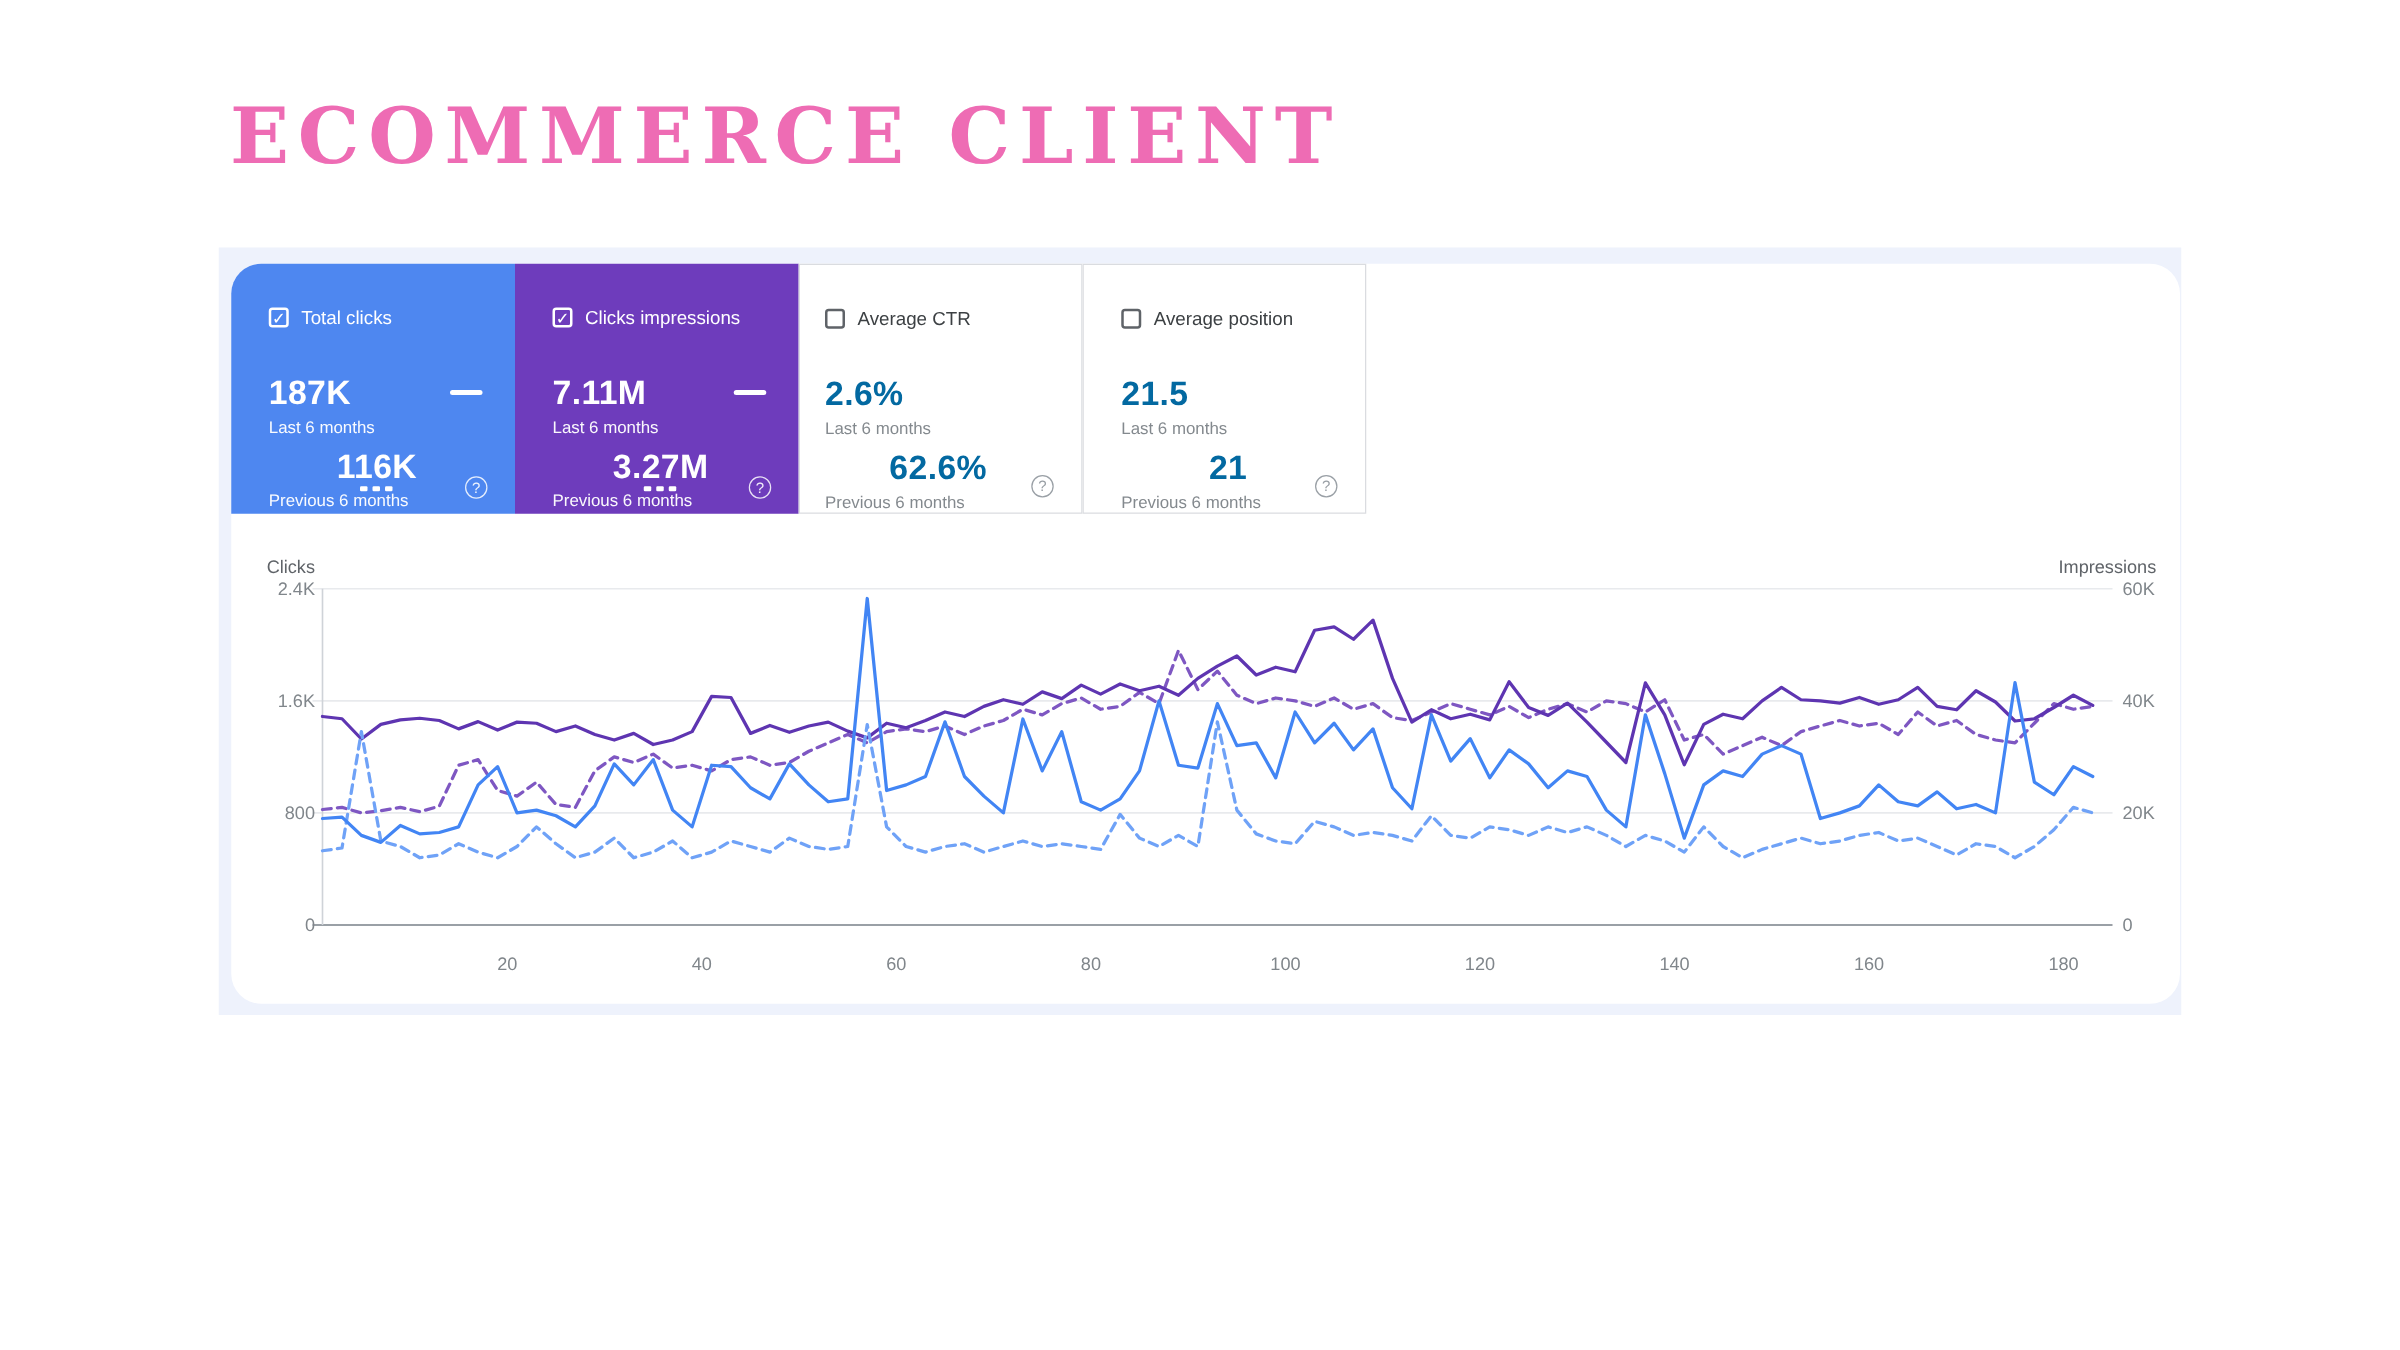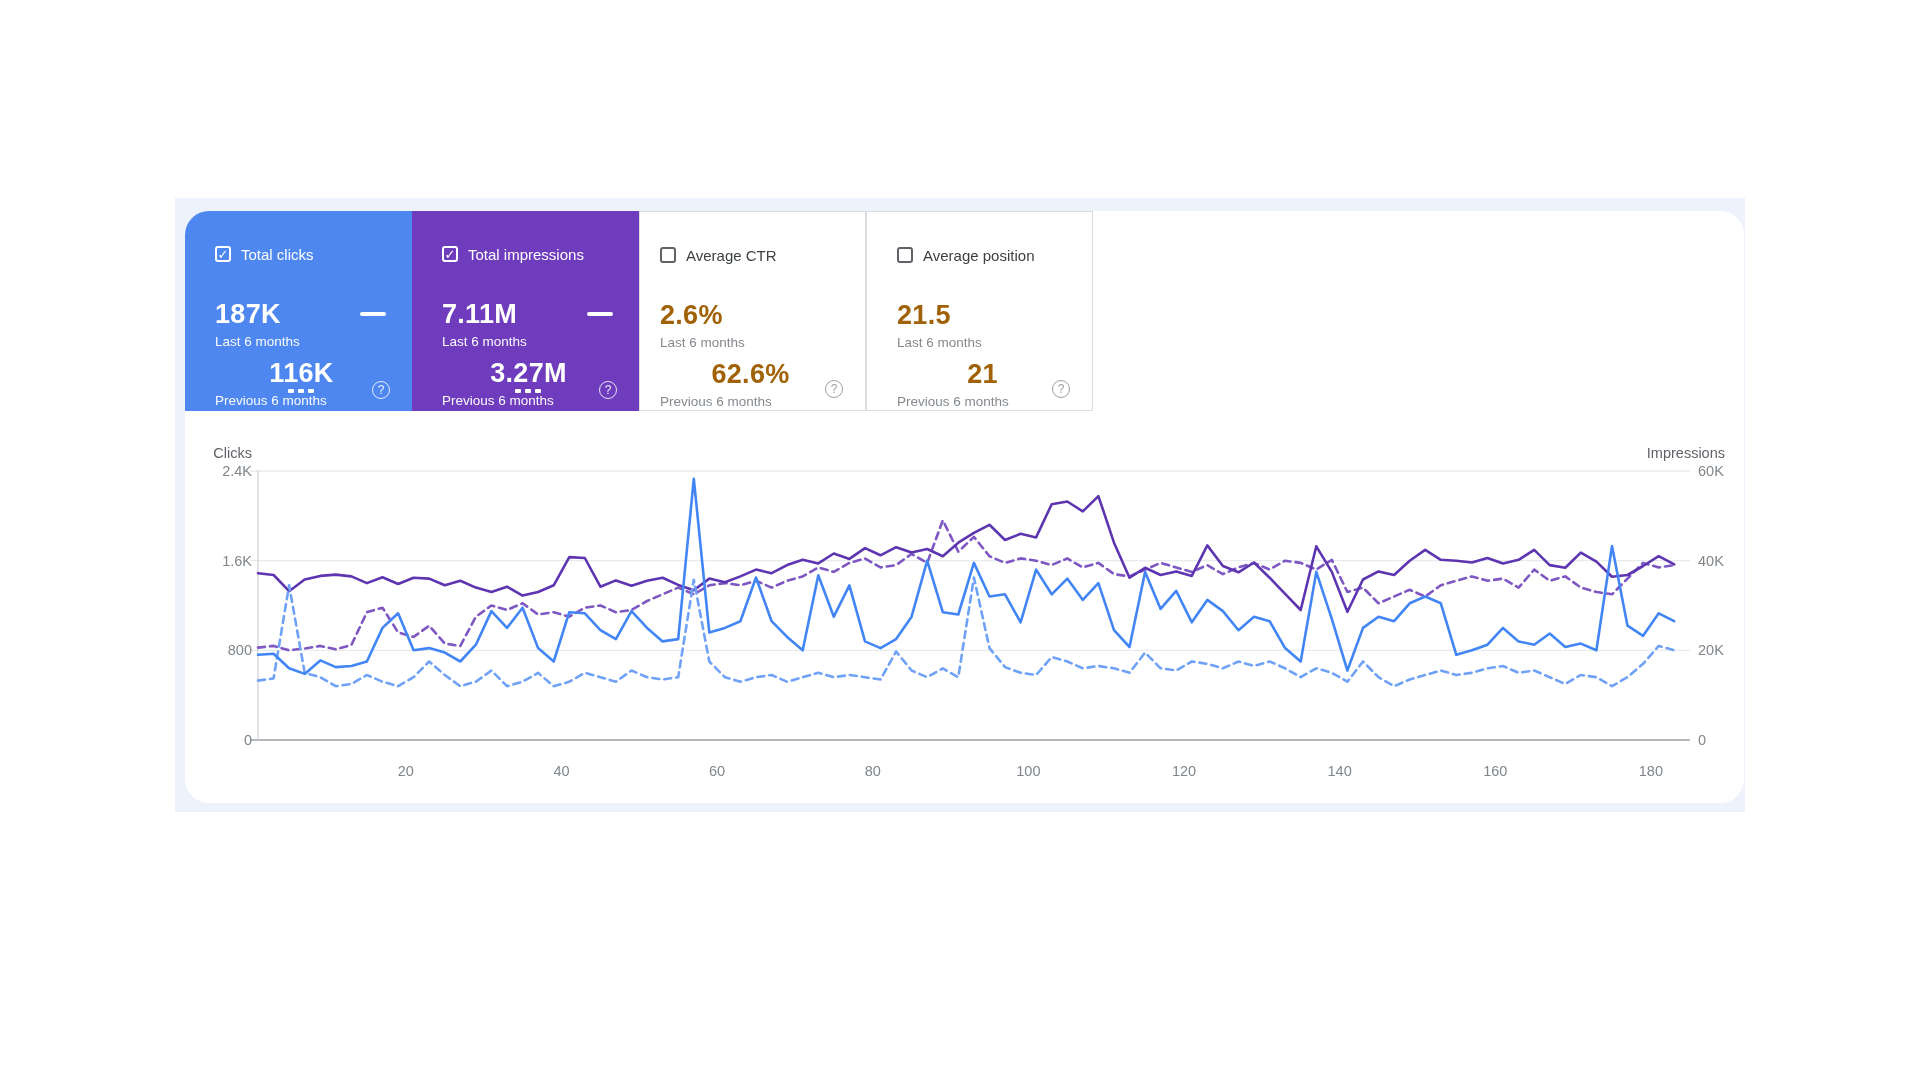--- a/index.html
+++ b/index.html
@@ -19,40 +19,41 @@
   .tile.plain.t3{left:454px;padding-left:20px;}
   .tile.plain.t4{left:681px;}
   .cb-row{display:flex;align-items:center;gap:10px;height:18px;}
   .cbox{width:16px;height:16px;border:2px solid #fff;border-radius:3px;display:flex;align-items:center;justify-content:center;
     font-size:13px;line-height:1;color:#fff;box-sizing:border-box;}
   .tile.plain .cbox{border-color:#5f6368;}
   .cb-label{font-size:15px;}
   .val-row{display:flex;align-items:center;justify-content:space-between;margin-top:36px;height:30px;}
   .val-row.second{margin-top:9px;flex-direction:column;}
   .big-num{font-size:27px;font-weight:700;letter-spacing:.3px;}
-  .tile.plain .big-num{color:#a16207;}
+  .tile.plain .big-num{color:#0369a1;}
   .caption{font-size:13.5px;margin-top:5px;opacity:.97;}
   .tile.plain .caption{color:#80868b;}
   .mark-solid{width:26px;height:4px;background:#fff;border-radius:2px;margin-right:2px;}
   .mark-dash{display:flex;gap:4px;margin-right:2px;}
   .mark-dash span{width:6px;height:4px;background:#fff;border-radius:1px;}
   .help{position:absolute;right:22px;bottom:12px;width:18px;height:18px;border:1.6px solid rgba(255,255,255,.85);
     border-radius:50%;display:flex;align-items:center;justify-content:center;font-size:12px;color:rgba(255,255,255,.9);
     box-sizing:border-box;cursor:pointer;}
   .tile.plain .help{border-color:#9aa0a6;color:#9aa0a6;}
 
   #chart-svg{position:absolute;left:0;top:0;}
   .axis-caption{font-size:14.5px;fill:#5f6368;}
   .tick-label{font-size:14.5px;fill:#80868b;}
 </style>
 </head>
 <body>
 
 <div id="page">
 
+  <div id="report-title">ECOMMERCE CLIENT</div>
 
   <div id="panel">
     <div id="card">
 
       <div class="tile sel-clicks">
         <div class="cb-row">
           <div class="cbox">✓</div>
           <div class="cb-label">Total clicks</div>
         </div>
         <div class="val-row">
@@ -68,21 +69,21 @@
               <span></span>
             </div>
         </div>
         <div class="caption">Previous 6 months</div>
         <div class="help">?</div>
       </div>
 
       <div class="tile sel-impr">
         <div class="cb-row">
           <div class="cbox">✓</div>
-          <div class="cb-label">Total impressions</div>
+          <div class="cb-label">Clicks impressions</div>
         </div>
         <div class="val-row">
           <div class="big-num">7.11M</div>
           <div class="mark-solid"></div>
         </div>
         <div class="caption">Last 6 months</div>
         <div class="val-row second">
           <div class="big-num">3.27M</div>
           <div class="mark-dash">
               <span></span>

